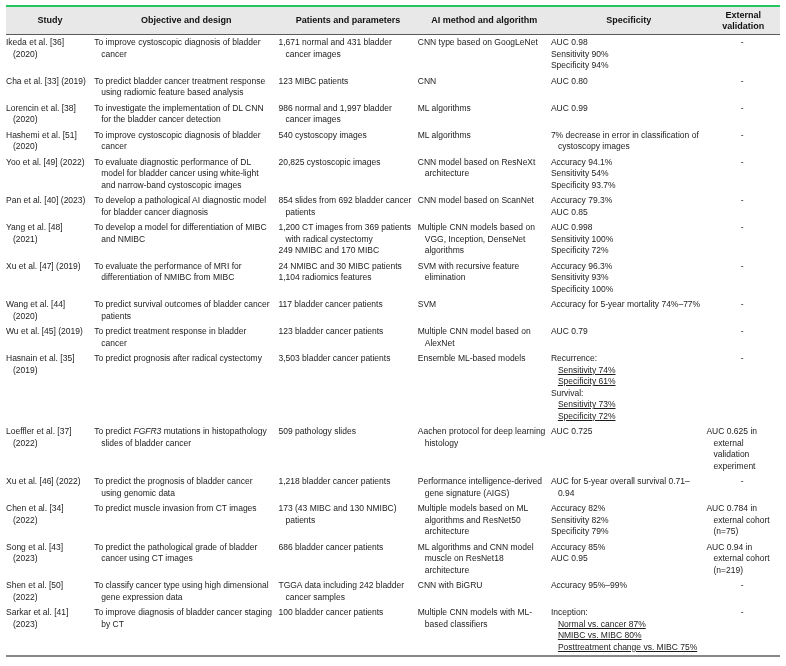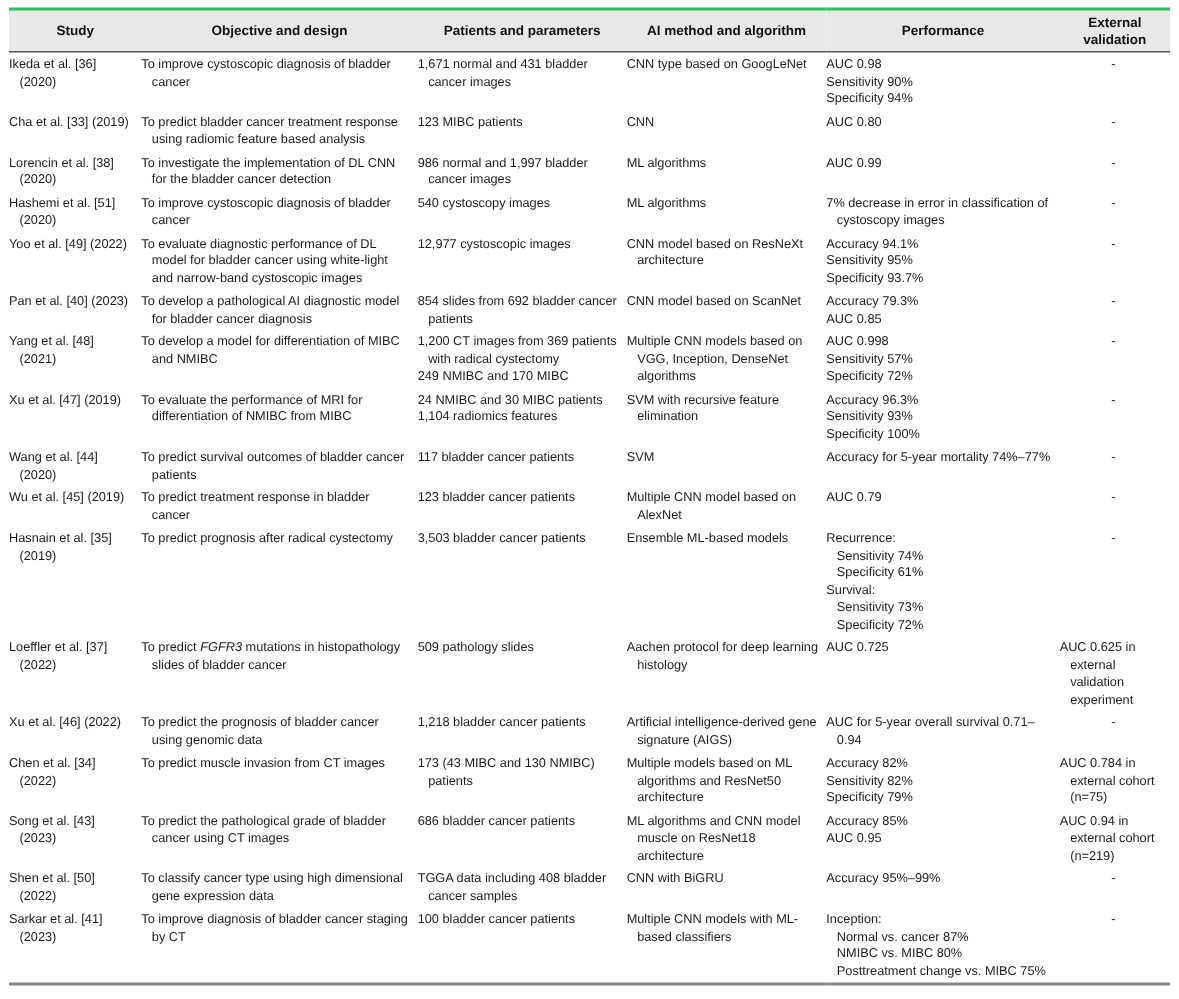--- a/index.html
+++ b/index.html
@@ -41,20 +41,21 @@
   }
   td.col-external { padding-right: 2px; }
   .para {
     padding-left: 7px;
     text-indent: -7px;
     word-wrap: break-word;
   }
   .para.ind {
     padding-left: 14px;
     text-indent: -7px;
+    text-decoration: underline;
   }
   .para.dash {
     padding-left: 0;
     text-indent: 0;
     text-align: center;
   }
   .para i { font-style: italic; }
   col.c-study       { width: 11.4%; }
   col.c-objective   { width: 23.8%; }
   col.c-patients    { width: 18.0%; }
@@ -74,21 +75,21 @@
       <col class="c-method">
       <col class="c-performance">
       <col class="c-external">
     </colgroup>
     <thead>
       <tr>
         <th>Study</th>
         <th>Objective and design</th>
         <th>Patients and parameters</th>
         <th>AI method and algorithm</th>
-        <th>Performance</th>
+        <th>Specificity</th>
         <th>External validation</th>
       </tr>
     </thead>
     <tbody>
         <tr>
           <td class="col-study">
             <div class="para">Ikeda et al. [36] (2020)</div>
           </td>
           <td class="col-objective">
             <div class="para">To improve cystoscopic diagnosis of bladder cancer</div>
@@ -169,28 +170,28 @@
           </td>
         </tr>
         <tr>
           <td class="col-study">
             <div class="para">Yoo et al. [49] (2022)</div>
           </td>
           <td class="col-objective">
             <div class="para">To evaluate diagnostic performance of DL model for bladder cancer using white-light and narrow-band cystoscopic images</div>
           </td>
           <td class="col-patients">
-            <div class="para">12,977 cystoscopic images</div>
+            <div class="para">20,825 cystoscopic images</div>
           </td>
           <td class="col-method">
             <div class="para">CNN model based on ResNeXt architecture</div>
           </td>
           <td class="col-performance">
             <div class="para">Accuracy 94.1%</div>
-            <div class="para">Sensitivity 95%</div>
+            <div class="para">Sensitivity 54%</div>
             <div class="para">Specificity 93.7%</div>
           </td>
           <td class="col-external">
             <div class="para dash">-</div>
           </td>
         </tr>
         <tr>
           <td class="col-study">
             <div class="para">Pan et al. [40] (2023)</div>
           </td>
@@ -220,21 +221,21 @@
           </td>
           <td class="col-patients">
             <div class="para">1,200 CT images from 369 patients with radical cystectomy</div>
             <div class="para">249 NMIBC and 170 MIBC</div>
           </td>
           <td class="col-method">
             <div class="para">Multiple CNN models based on VGG, Inception, DenseNet algorithms</div>
           </td>
           <td class="col-performance">
             <div class="para">AUC 0.998</div>
-            <div class="para">Sensitivity 57%</div>
+            <div class="para">Sensitivity 100%</div>
             <div class="para">Specificity 72%</div>
           </td>
           <td class="col-external">
             <div class="para dash">-</div>
           </td>
         </tr>
         <tr>
           <td class="col-study">
             <div class="para">Xu et al. [47] (2019)</div>
           </td>
@@ -346,21 +347,21 @@
           <td class="col-study">
             <div class="para">Xu et al. [46] (2022)</div>
           </td>
           <td class="col-objective">
             <div class="para">To predict the prognosis of bladder cancer using genomic data</div>
           </td>
           <td class="col-patients">
             <div class="para">1,218 bladder cancer patients</div>
           </td>
           <td class="col-method">
-            <div class="para">Artificial intelligence-derived gene signature (AIGS)</div>
+            <div class="para">Performance intelligence-derived gene signature (AIGS)</div>
           </td>
           <td class="col-performance">
             <div class="para">AUC for 5-year overall survival 0.71–0.94</div>
           </td>
           <td class="col-external">
             <div class="para dash">-</div>
           </td>
         </tr>
         <tr>
           <td class="col-study">
@@ -406,21 +407,21 @@
           </td>
         </tr>
         <tr>
           <td class="col-study">
             <div class="para">Shen et al. [50] (2022)</div>
           </td>
           <td class="col-objective">
             <div class="para">To classify cancer type using high dimensional gene expression data</div>
           </td>
           <td class="col-patients">
-            <div class="para">TGGA data including 408 bladder cancer samples</div>
+            <div class="para">TGGA data including 242 bladder cancer samples</div>
           </td>
           <td class="col-method">
             <div class="para">CNN with BiGRU</div>
           </td>
           <td class="col-performance">
             <div class="para">Accuracy 95%–99%</div>
           </td>
           <td class="col-external">
             <div class="para dash">-</div>
           </td>

